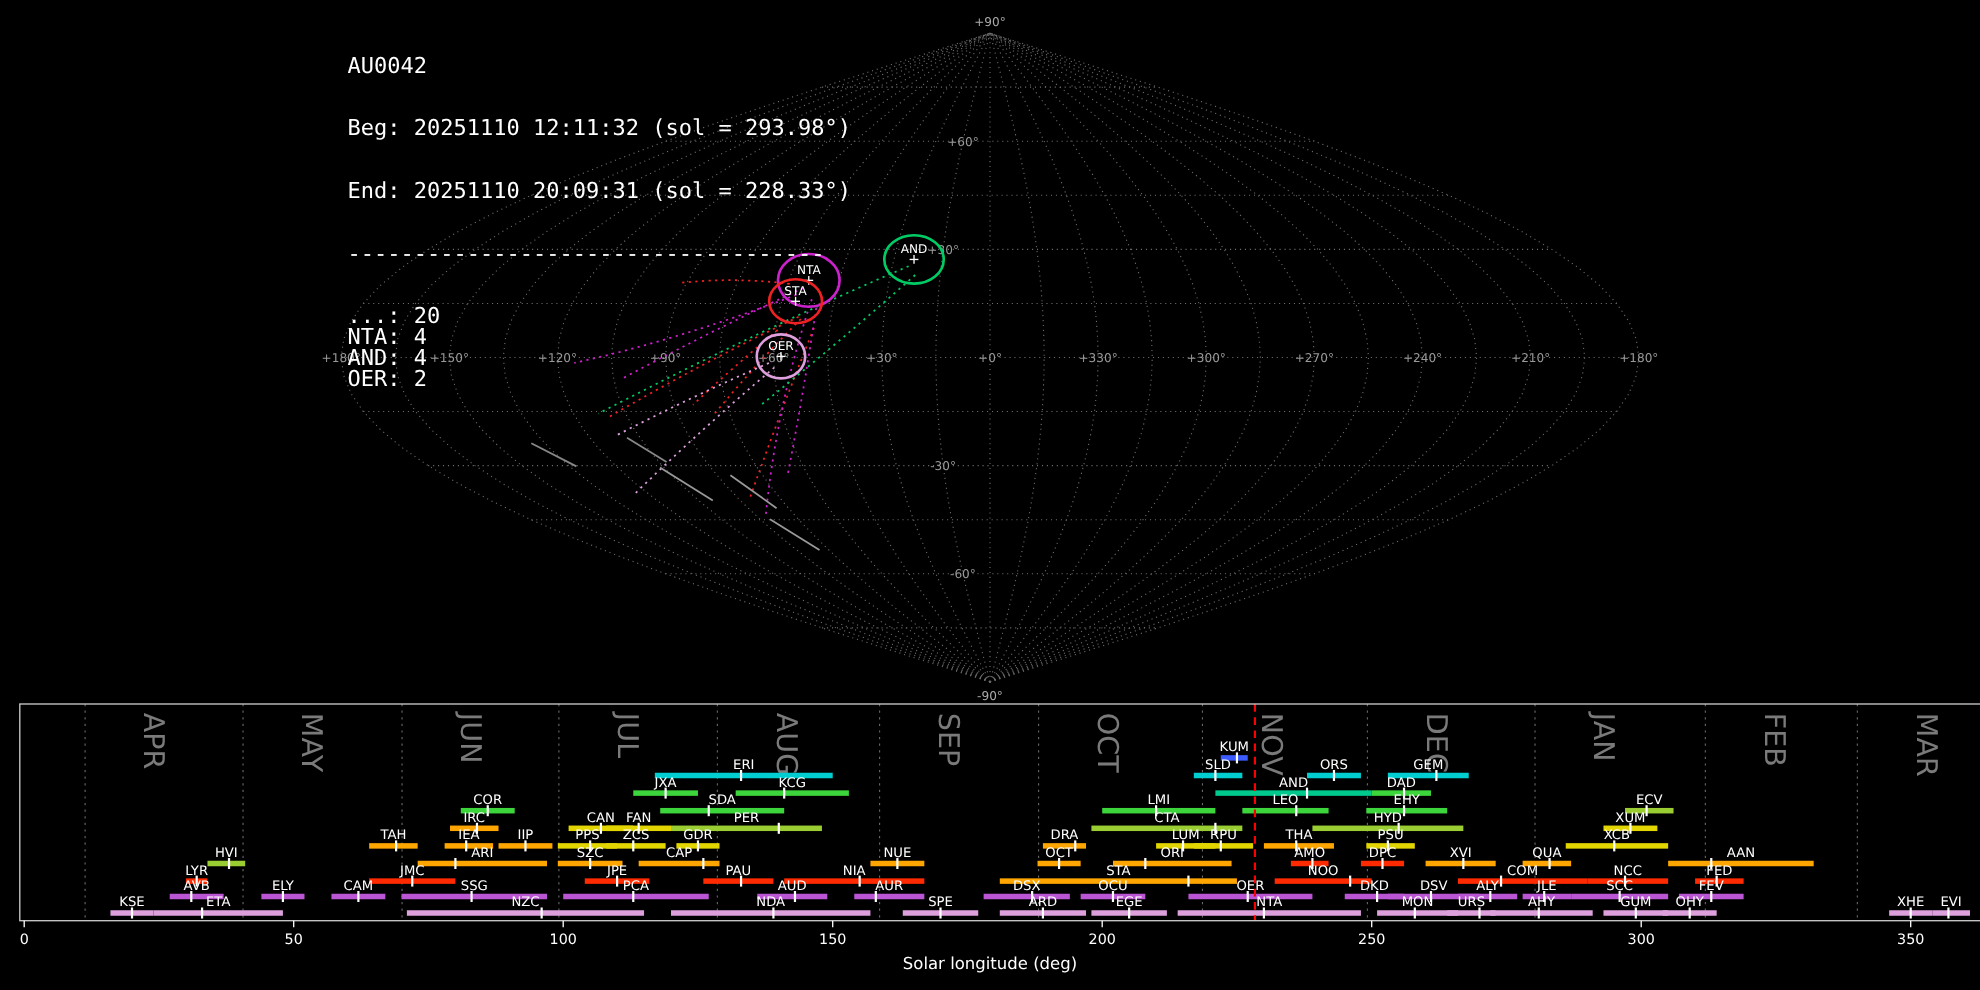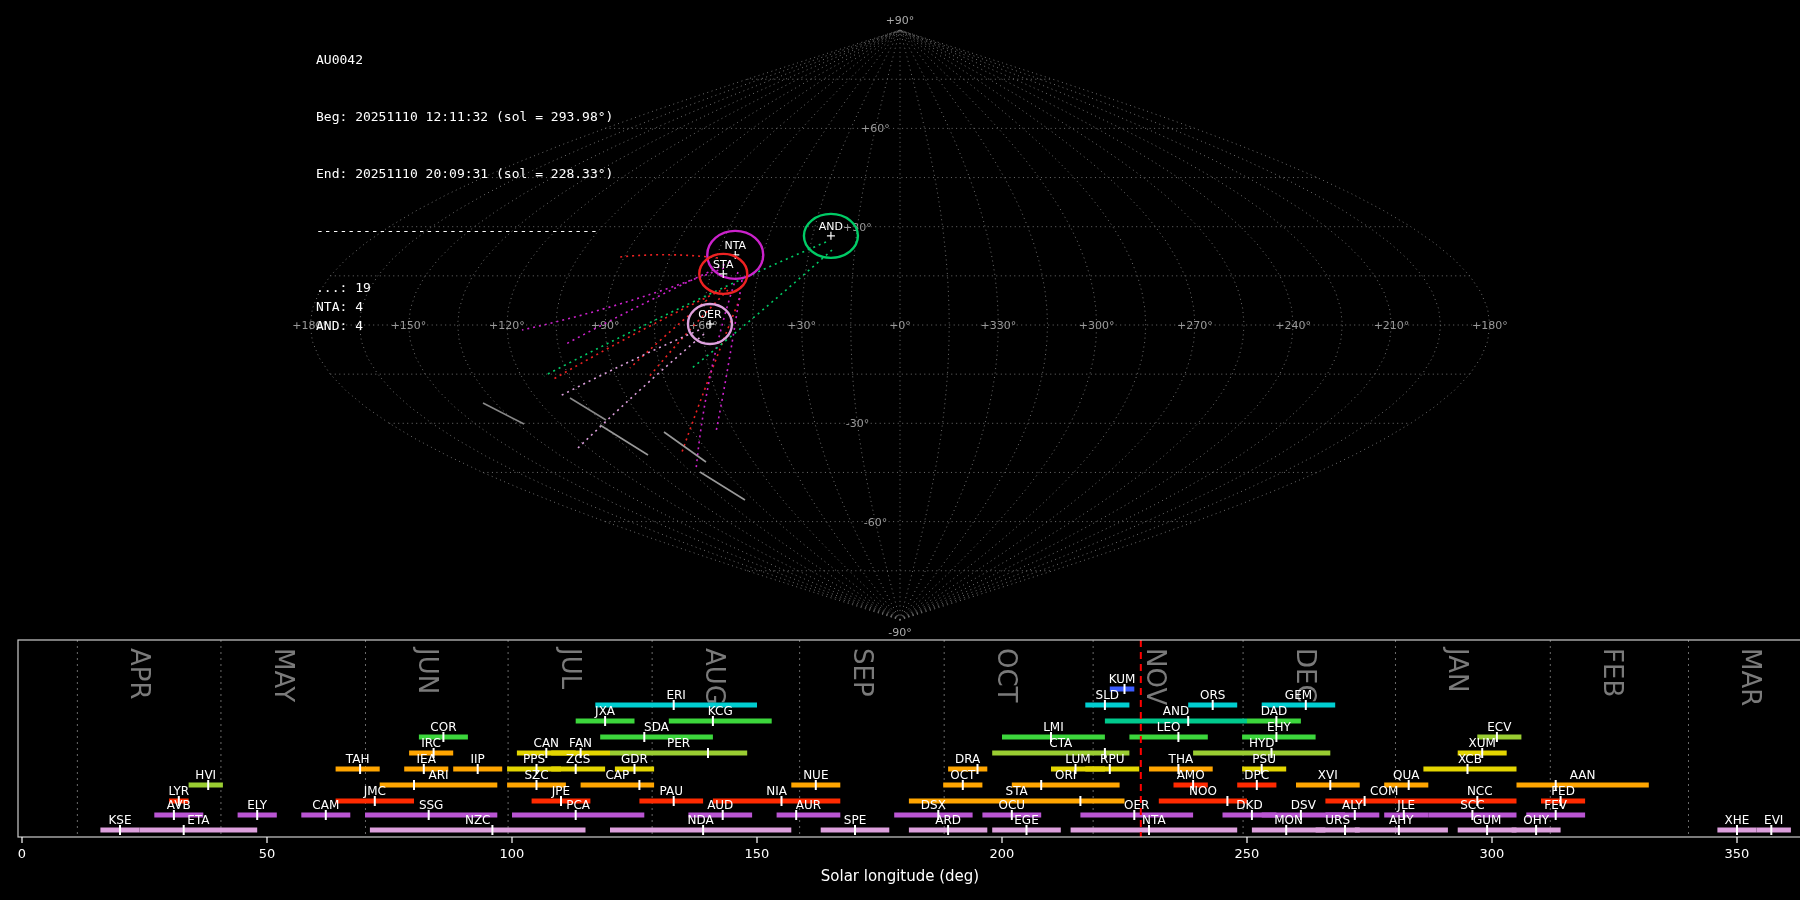--- a/index.html
+++ b/index.html
@@ -1,21 +1,21 @@
 <!DOCTYPE html>
 <html><head>
 <meta charset="utf-8">
 <style>
   html,body{margin:0;padding:0;background:#000;}
   body{width:1800px;height:900px;overflow:hidden;position:relative;
        font-family:"DejaVu Sans",sans-serif;}
   #plot{position:absolute;left:0;top:0;}
   .info-block{
     position:absolute;left:316px;top:12px;color:#fff;
-    font-family:"DejaVu Sans Mono",monospace;font-size:13px;line-height:19px;
+    font-family:"DejaVu Sans Mono",monospace;font-size:20px;line-height:19px;
     white-space:pre;z-index:5;
   }
   svg text{font-family:"DejaVu Sans",sans-serif;}
 </style>
 </head>
 <body>
 
 <div class="screen">
 
   <svg id="plot" width="1800" height="900" viewBox="0 0 1800 900">
@@ -416,16 +416,16 @@
         <text x="1737.0000000000002" y="858" text-anchor="middle" fill="#ffffff" font-size="13">350</text>
       </g>
     <text id="xaxis-label" x="900" y="881" text-anchor="middle" fill="#ffffff" font-size="15">Solar longitude (deg)</text>
   </svg>
 
   <div class="info-block">
     <div>AU0042</div>
     <div>Beg: 20251110 12:11:32 (sol = 293.98°)</div>
     <div>End: 20251110 20:09:31 (sol = 228.33°)</div>
     <div>------------------------------------</div>
-    <div id="counts"><div>...: 19</div><div>NTA: 4</div><div>AND: 4</div></div>
+    <div id="counts"><div>...: 20</div><div>NTA: 4</div><div>AND: 4</div><div>OER: 2</div></div>
   </div>
 
 </div>
 
 </body></html>

